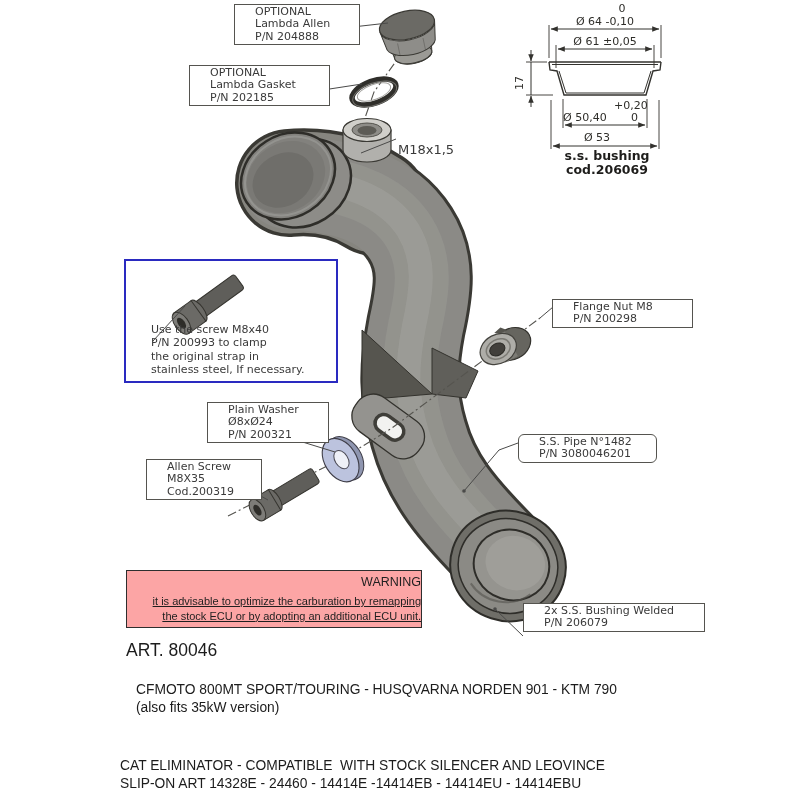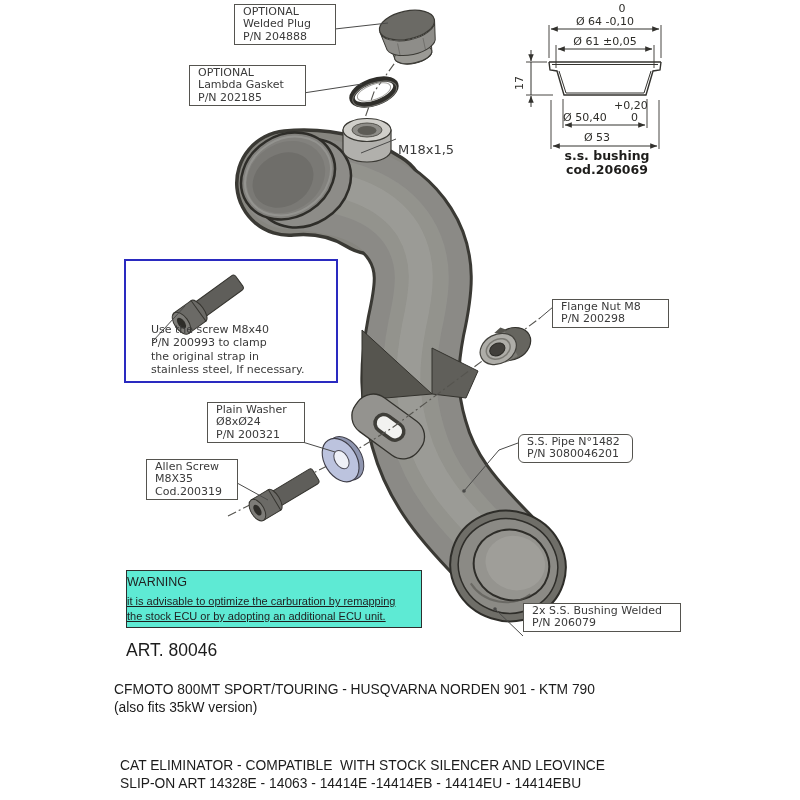--- a/index.html
+++ b/index.html
@@ -2,27 +2,27 @@
 <html style="--pipe_gray: #8b8a86; --outline_dark: #3a3934; --note_border_blue: #2a2ac0; --washer_blue: #bcc3de; --callout_line: #4a4a49;"><head>
 <meta charset="utf-8">
 <style>
   html,body{margin:0;padding:0;background:#fff;}
   .stage{position:relative;width:800px;height:800px;background:#fff;overflow:hidden;
          font-family:"DejaVu Sans",sans-serif;}
   svg.art{position:absolute;left:0;top:0;z-index:1;}
   .pipe-fill{stroke:var(--pipe_gray,#8b8a86);}
   .washer-face{fill:var(--washer_blue,#bcc3de);}
   .callout{position:absolute;background:#fff;border:1px solid #55544f;color:#3a3a3a;
-           font-size:11px;line-height:1.12;padding:1px 8px;white-space:nowrap;z-index:2;}
+           font-size:11px;line-height:1.12;padding:1px 20px;white-space:nowrap;z-index:2;}
   .plain-label{position:absolute;color:#3a3a3a;font-size:13px;white-space:nowrap;z-index:2;margin-top:12px;}
   .note-box{position:absolute;border:2px solid var(--note_border_blue,#2a2ac0);
             background:transparent;z-index:2;}
   .note-text{position:absolute;left:25px;top:62px;font-size:11px;line-height:1.22;
              color:#3a3a3a;white-space:nowrap;}
-  .warn{position:absolute;border:1px solid #2e2e2e;background:#5eead4;text-align:left;
+  .warn{position:absolute;border:1px solid #2e2e2e;background:#fca5a5;text-align:right;
         font-family:"Liberation Sans",sans-serif;color:#1f1f1f;z-index:2;}
   .warn-title{font-size:12.5px;margin-top:4px;margin-bottom:5px;}
   .warn-line{font-size:11px;line-height:1.35;text-decoration:underline;}
   .art-num{position:absolute;font-family:"Liberation Sans",sans-serif;font-size:17.5px;
            color:#1c1c1c;z-index:2;white-space:pre;}
   .spec{position:absolute;font-family:"Liberation Sans",sans-serif;font-size:13.8px;
         line-height:18px;color:#1c1c1c;z-index:2;}
   .spec div{white-space:pre;}
   .dim-text{font-size:11px;fill:#2e2d29;font-family:"DejaVu Sans",sans-serif;}
   .dim-title{font-size:12.5px;font-weight:bold;fill:#1e1d1b;font-family:"DejaVu Sans",sans-serif;}
@@ -180,21 +180,21 @@
     <text class="dim-text" x="563" y="121">Ø 50,40</text>
     <text class="dim-text" x="631" y="121">0</text>
     <text class="dim-text" x="597" y="141" text-anchor="middle">Ø 53</text>
     <text class="dim-title" x="607" y="160" text-anchor="middle">s.s. bushing</text>
     <text class="dim-title" x="607" y="174" text-anchor="middle">cod.206069</text>
   </g>
 </svg>
 
 <div class="callout" style="left:234px;top:4px;width:84px;">
   <div>OPTIONAL</div>
-  <div>Welded Plug</div>
+  <div>Lambda Allen</div>
   <div>P/N 204888</div>
 </div>
 
 <div class="callout" style="left:189px;top:65px;width:99px;">
   <div>OPTIONAL</div>
   <div>Lambda Gasket</div>
   <div>P/N 202185</div>
 </div>
 
 <div class="plain-label" style="left:398px;top:130px;">M18x1,5</div>
@@ -236,23 +236,23 @@
 </div>
 
 <div class="warn" style="left:126px;top:570px;width:294px;height:56px;">
   <div class="warn-title">WARNING</div>
   <div class="warn-line">it is advisable to optimize the carburation by remapping</div>
   <div class="warn-line">the stock ECU or by adopting an additional ECU unit.</div>
 </div>
 
 <div class="art-num" style="left:126px;top:640px;">ART. 80046</div>
 
-<div class="spec" style="left:114px;top:681px;">
+<div class="spec" style="left:136px;top:681px;">
   <div>CFMOTO 800MT SPORT/TOURING - HUSQVARNA NORDEN 901 - KTM 790</div>
   <div>(also fits 35kW version)</div>
 </div>
 
 <div class="spec" style="left:120px;top:757px;">
   <div>CAT ELIMINATOR - COMPATIBLE  WITH STOCK SILENCER AND LEOVINCE</div>
-  <div>SLIP-ON ART 14328E - 14063 - 14414E -14414EB - 14414EU - 14414EBU</div>
+  <div>SLIP-ON ART 14328E - 24460 - 14414E -14414EB - 14414EU - 14414EBU</div>
 </div>
 
 </div>
 
 </body></html>

